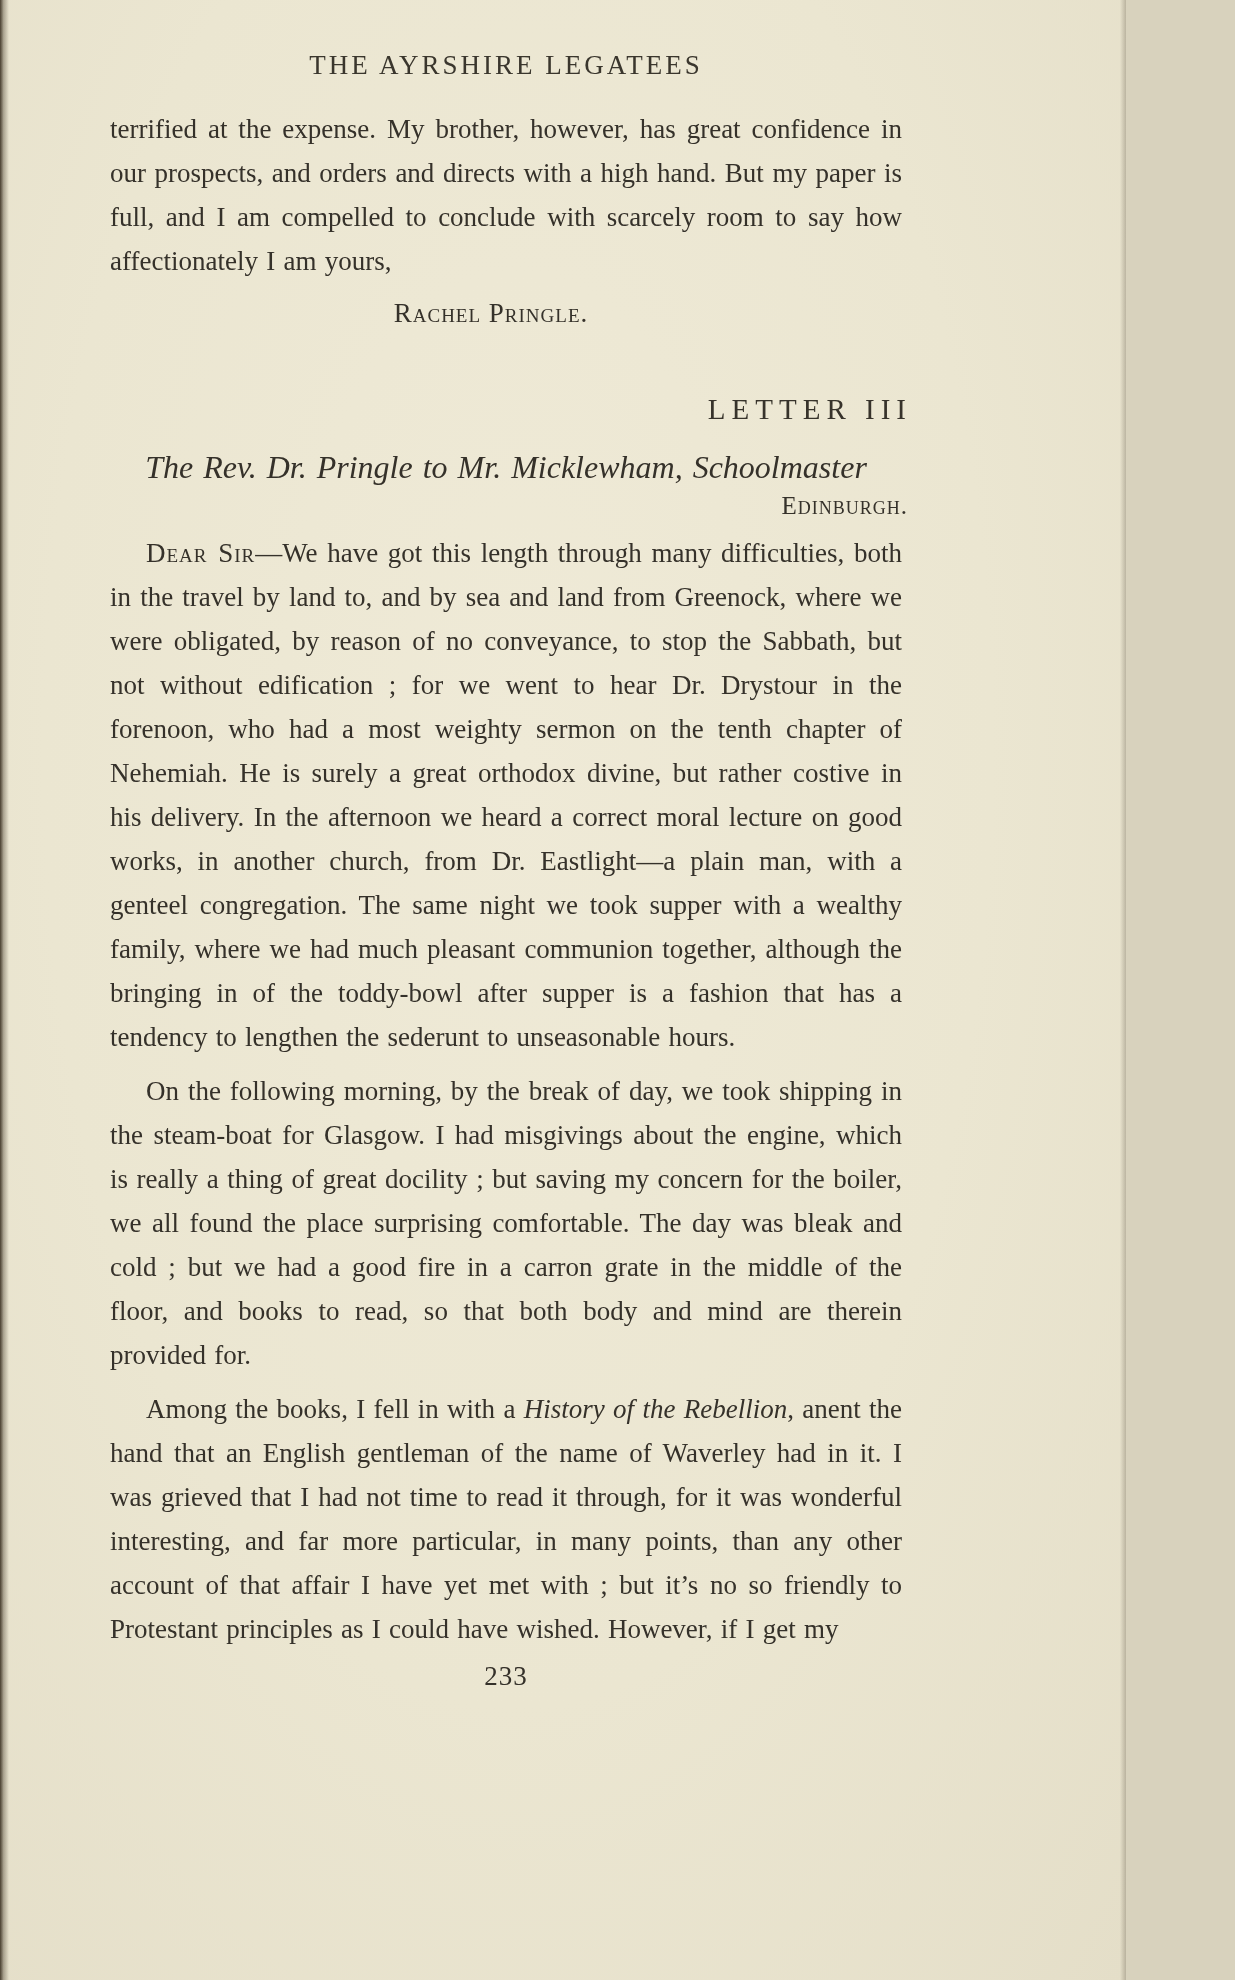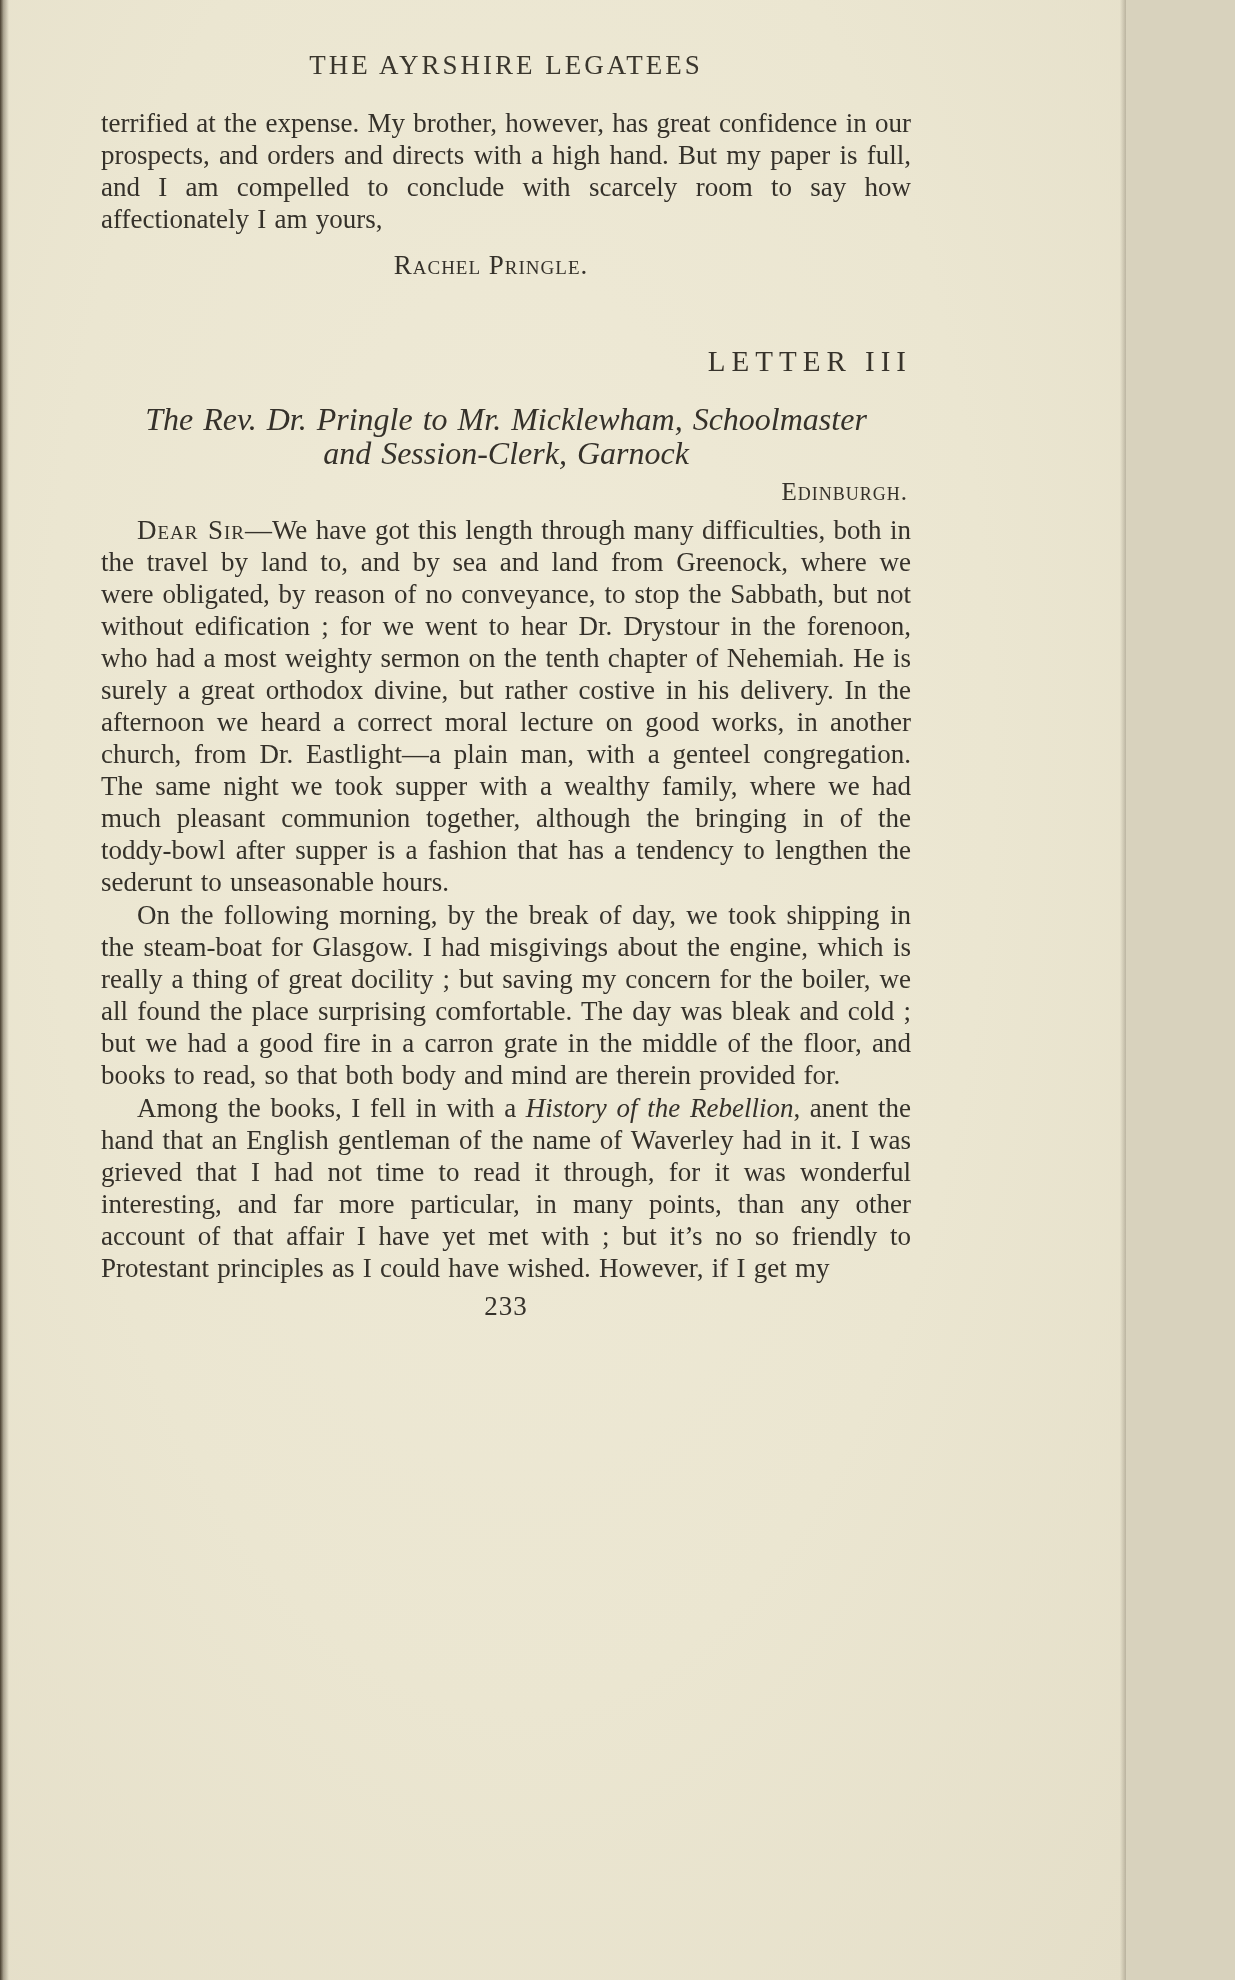--- a/index.html
+++ b/index.html
@@ -41,23 +41,23 @@
   }
   .running-header {
     text-align: center;
     font-size: 27px;
     line-height: 30px;
     letter-spacing: 3px;
     margin-bottom: 27px;
     color: #3a362d;
   }
   p.body {
-    margin: 1px;
+    margin: 10px;
     font-size: 27px;
-    line-height: 32px;
+    line-height: 44px;
     text-align: justify;
     word-spacing: 1.5px;
   }
   p.body.noindent { text-indent: 0; }
   p.body.indent { text-indent: 36px; }
   .smallcaps {
     font-variant: small-caps;
     letter-spacing: 1px;
   }
   .signature {
@@ -109,21 +109,20 @@
     <div class="running-header">THE AYRSHIRE LEGATEES</div>
 
     <p class="body noindent">terrified at the expense. My brother, however, has great confidence in our prospects, and orders and directs with a high hand. But my paper is full, and I am compelled to conclude with scarcely room to say how affectionately I am yours,</p>
 
     <div class="signature smallcaps">Rachel Pringle.</div>
 
     <h2 class="letter-heading">LETTER III</h2>
 
     <div class="subtitle">
       <div>The Rev. Dr. Pringle to Mr. Micklewham, Schoolmaster</div>
-      <div>and Session-Clerk, Garnock</div>
     </div>
 
     <div class="place smallcaps">Edinburgh.</div>
 
     <p class="body indent"><span class="smallcaps">Dear Sir</span><span>—We have got this length through many difficulties, both in the travel by land to, and by sea and land from Greenock, where we were obligated, by reason of no conveyance, to stop the Sabbath, but not without edification ; for we went to hear Dr. Drystour in the forenoon, who had a most weighty sermon on the tenth chapter of Nehemiah. He is surely a great orthodox divine, but rather costive in his delivery. In the afternoon we heard a correct moral lecture on good works, in another church, from Dr. Eastlight—a plain man, with a genteel congregation. The same night we took supper with a wealthy family, where we had much pleasant communion together, although the bringing in of the toddy-bowl after supper is a fashion that has a tendency to lengthen the sederunt to unseasonable hours.</span></p>
 
     <p class="body indent">On the following morning, by the break of day, we took shipping in the steam-boat for Glasgow. I had misgivings about the engine, which is really a thing of great docility ; but saving my concern for the boiler, we all found the place surprising comfortable. The day was bleak and cold ; but we had a good fire in a carron grate in the middle of the floor, and books to read, so that both body and mind are therein provided for.</p>
 
     <p class="body indent"><span>Among the books, I fell in with a </span><span class="italic">History of the Rebellion</span><span>, anent the hand that an English gentleman of the name of Waverley had in it. I was grieved that I had not time to read it through, for it was wonderful interesting, and far more particular, in many points, than any other account of that affair I have yet met with ; but it’s no so friendly to Protestant principles as I could have wished. However, if I get my</span></p>
 

